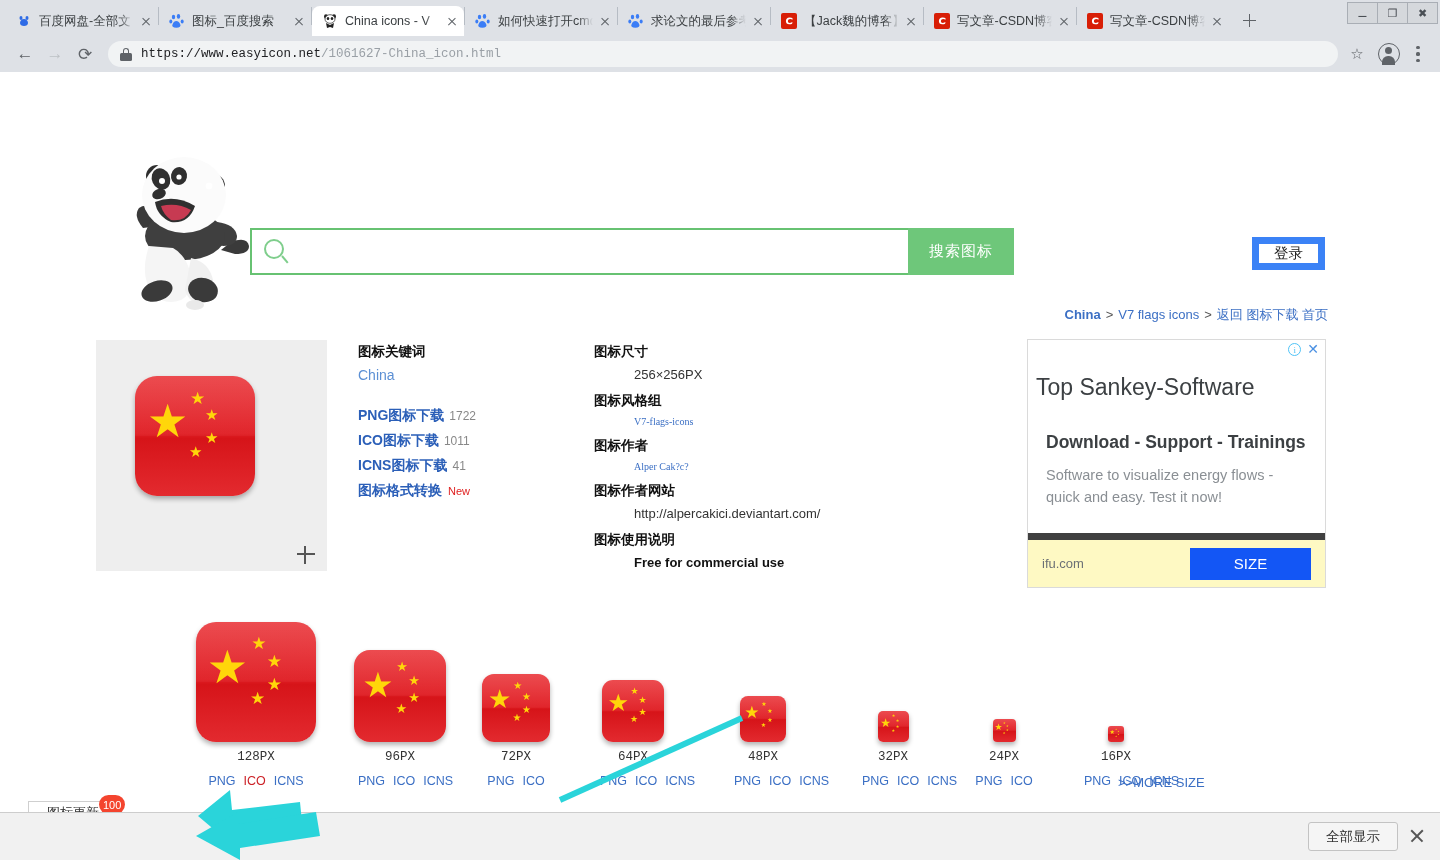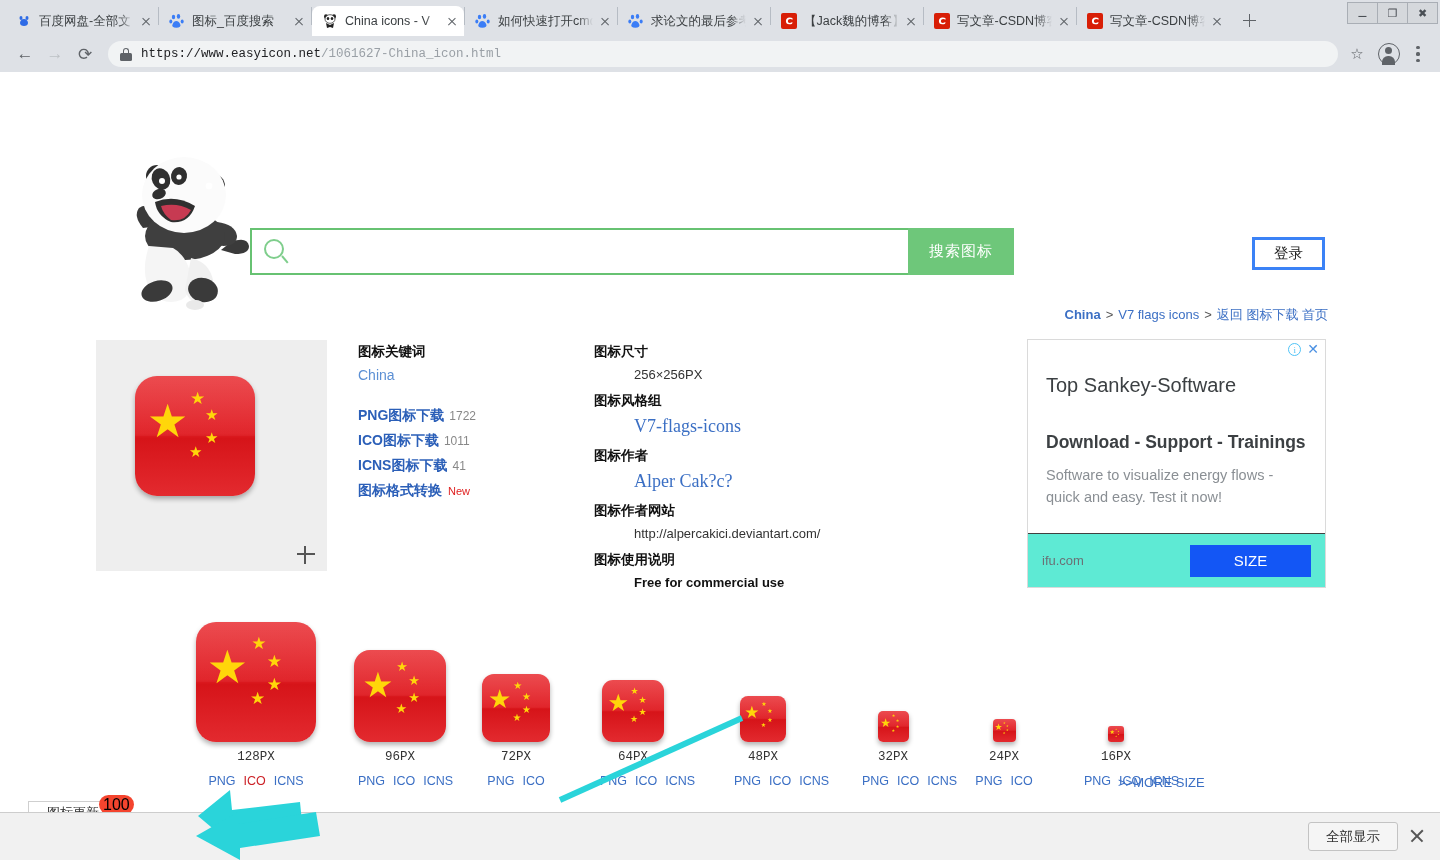--- a/index.html
+++ b/index.html
@@ -66,58 +66,58 @@
 
   .panda { position:absolute; left:113px; top:78px; width:145px; height:160px; }
 
   .searchwrap { position:absolute; left:250px; top:156px; width:764px; height:47px; display:flex; }
   .searchbox { flex:1 1 auto; border:2px solid #67c272; border-right:none; background:#fff; display:flex; align-items:center; padding-left:12px; }
   .mag { width:26px; height:26px; position:relative; flex:0 0 26px; }
   .mag .ring { position:absolute; left:0; top:0; width:20px; height:20px; border:2px solid #7fce8c; border-radius:50%; }
   .mag .hnd { position:absolute; left:17px; top:17px; width:2px; height:9px; background:#7fce8c; transform:rotate(-40deg); transform-origin:top; }
   .searchbtn { width:106px; background:#6ec77a; color:#fff; font-size:15px; display:flex; align-items:center; justify-content:center; letter-spacing:1px; }
 
-  .loginbtn { position:absolute; left:1252px; top:165px; width:73px; height:33px; border:3px solid #3b82f6;
+  .loginbtn { position:absolute; left:1252px; top:165px; width:73px; height:33px; border:7px solid #3b82f6;
               background:#fff; font-size:14.5px; color:#222; display:flex; align-items:center; justify-content:center; }
 
   .crumbs { position:absolute; right:112px; top:234px; font-size:13px; color:#3b6fc4; white-space:nowrap; }
   .crumbs b { font-weight:bold; }
   .crumbs .sep { color:#555; margin:0 5px; }
 
   .previewbox { position:absolute; left:96px; top:268px; width:231px; height:231px; background:#eeeeee; }
   .plusbtn { position:absolute; right:10px; bottom:6px; width:22px; height:22px; }
   .plusbtn::before, .plusbtn::after { content:""; position:absolute; background:#555; }
   .plusbtn::before { left:2px; top:10px; width:18px; height:1.6px; }
   .plusbtn::after  { left:9.2px; top:3px; width:1.6px; height:18px; }
 
   .metaL { position:absolute; left:358px; top:271px; width:210px; }
   .metaR { position:absolute; left:594px; top:271px; width:400px; }
   .mhead { font-size:13.5px; color:#111; font-weight:bold; margin-bottom:6px; }
   .mval  { font-size:13px; color:#333; margin-left:40px; margin-bottom:10px; }
   .mval.link { color:#3b6fc4; }
-  .mval.serif { font-family:"Liberation Serif", serif; font-size:18px; }
+  .mval.serif { font-family:"Liberation Serif", serif; font-size:10px; }
   .mval.bold { font-weight:bold; color:#111; }
   .kwlink { font-size:14px; color:#5b8fd4; margin-bottom:24px; }
 
   .dl { margin-bottom:7px; font-size:14px; }
   .dl a { color:#2b5fb8; font-weight:bold; font-family:"Liberation Sans", sans-serif; }
   .dl .cnt { color:#888; font-weight:normal; font-size:12px; margin-left:5px; font-family:"Liberation Sans", sans-serif; }
   .dl .new { color:#e02222; font-weight:normal; margin-left:6px; font-size:11px; }
 
   
   .ad { position:absolute; left:1027px; top:267px; width:299px; height:249px; background:#fff; border:1px solid #dadada; }
   .ad .adtop { position:absolute; right:6px; top:3px; display:flex; gap:6px; align-items:center; }
   .adinfo { width:13px; height:13px; border:1.3px solid #4fc3f7; border-radius:50%; color:#4fc3f7; font-size:9px;
             display:flex; align-items:center; justify-content:center; font-family:"Liberation Serif", serif; }
   .adx { color:#4a90e2; font-size:14px; line-height:13px; }
-  .adtitle { position:absolute; left:18px; top:34px; width:270px; font-size:20px; color:#3c4043; }
+  .adtitle { position:absolute; left:8px; top:34px; width:270px; font-size:23px; color:#3c4043; }
   .adsub { position:absolute; left:18px; top:92px; width:270px; font-size:17.5px; font-weight:bold; color:#3c4043; }
   .adbody { position:absolute; left:18px; top:125px; width:260px; font-size:14.5px; color:#8a8f94; line-height:1.5; }
-  .adfoot { position:absolute; left:0; bottom:0; width:100%; height:54px; background:#5eead4;
-            border-top:1px solid #404040; display:flex; align-items:center; padding:0 14px; }
+  .adfoot { position:absolute; left:0; bottom:0; width:100%; height:54px; background:#fef9c3;
+            border-top:7px solid #404040; display:flex; align-items:center; padding:0 14px; }
   .addomain { font-size:13px; color:#6b7075; }
   .adopen { margin-left:auto; width:121px; height:32px; background:#1356f5; color:#fff; font-size:15px;
             display:flex; align-items:center; justify-content:center; }
 
   
   .sizerow { position:absolute; left:96px; top:530px; width:1230px; height:190px; }
   .sizecell { position:absolute; top:0; text-align:center; }
   .flagicon { border-radius:18%; position:relative; overflow:hidden;
               background:linear-gradient(#e8272c 0%, #e01e24 48%, #d61419 52%, #e32a2f 100%);
               box-shadow:0 3px 5px rgba(0,0,0,.3); margin:0 auto; }
@@ -134,21 +134,21 @@
   
   .greenbar { position:absolute; left:96px; top:744px; height:33px; background:#3cb44a; color:#fff;
               font-size:14px; font-weight:bold; display:flex; align-items:center; padding:0 18px; }
   .greenline { position:absolute; left:96px; top:777px; width:1228px; height:1px; background:#3cb44a; }
 
   
   .fw { position:absolute; left:28px; top:729px; width:90px; background:#fff; border:1px solid #cfcfcf; }
   .fw .r1 { height:22px; font-size:13px; color:#333; display:flex; align-items:center; justify-content:center; border-bottom:1px solid #e3e3e3; }
   .fw .r2 { height:24px; font-size:13px; color:#333; display:flex; align-items:center; justify-content:center; }
   .fwbadge { position:absolute; left:70px; top:-7px; min-width:25px; height:19px; border-radius:10px; background:#f4442e;
-             color:#000000; font-size:16px; display:flex; align-items:center; justify-content:center; padding:0 4px; }
+             color:#ffffff; font-size:11px; display:flex; align-items:center; justify-content:center; padding:0 4px; }
 
   
   .ziptray { position:absolute; left:1341px; top:763px; width:85px; height:44px; background:#fff; border:1px solid #cfcfcf;
              display:flex; align-items:center; padding-left:8px; }
   .zipcount { font-size:14px; color:#2b5fb8; margin-left:6px; }
   .ziparrow { position:absolute; right:-18px; top:18px; width:0; height:0;
               border-left:5px solid transparent; border-right:5px solid transparent; border-top:6px solid #555; }
 
   
   .dlbar { position:absolute; left:0; bottom:0; width:1440px; height:48px; background:#f1f1f1; border-top:1px solid #cdcdcd; }

